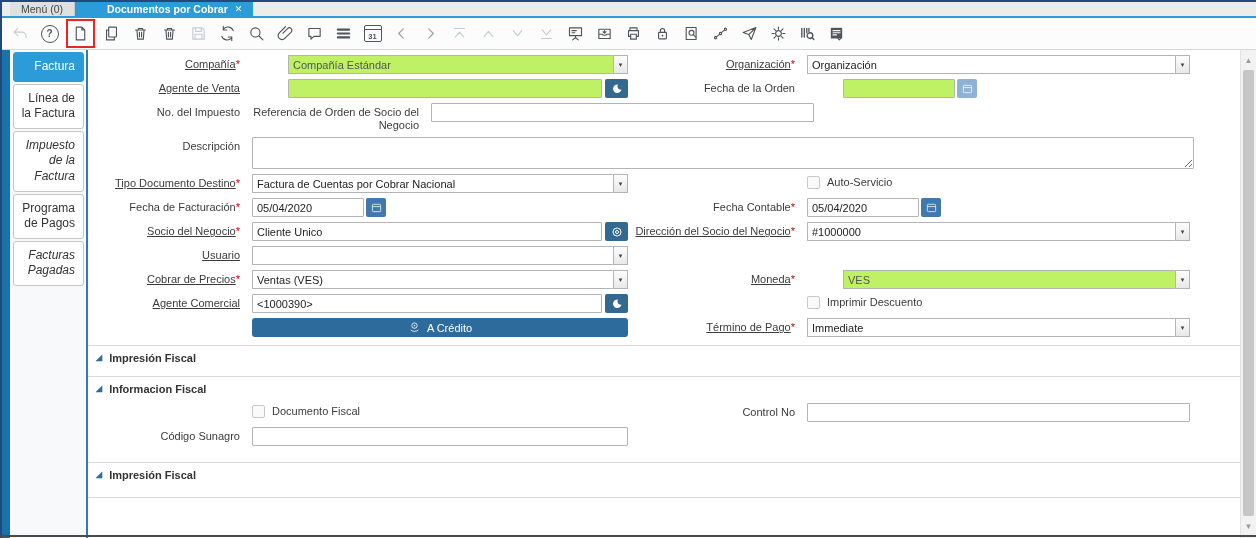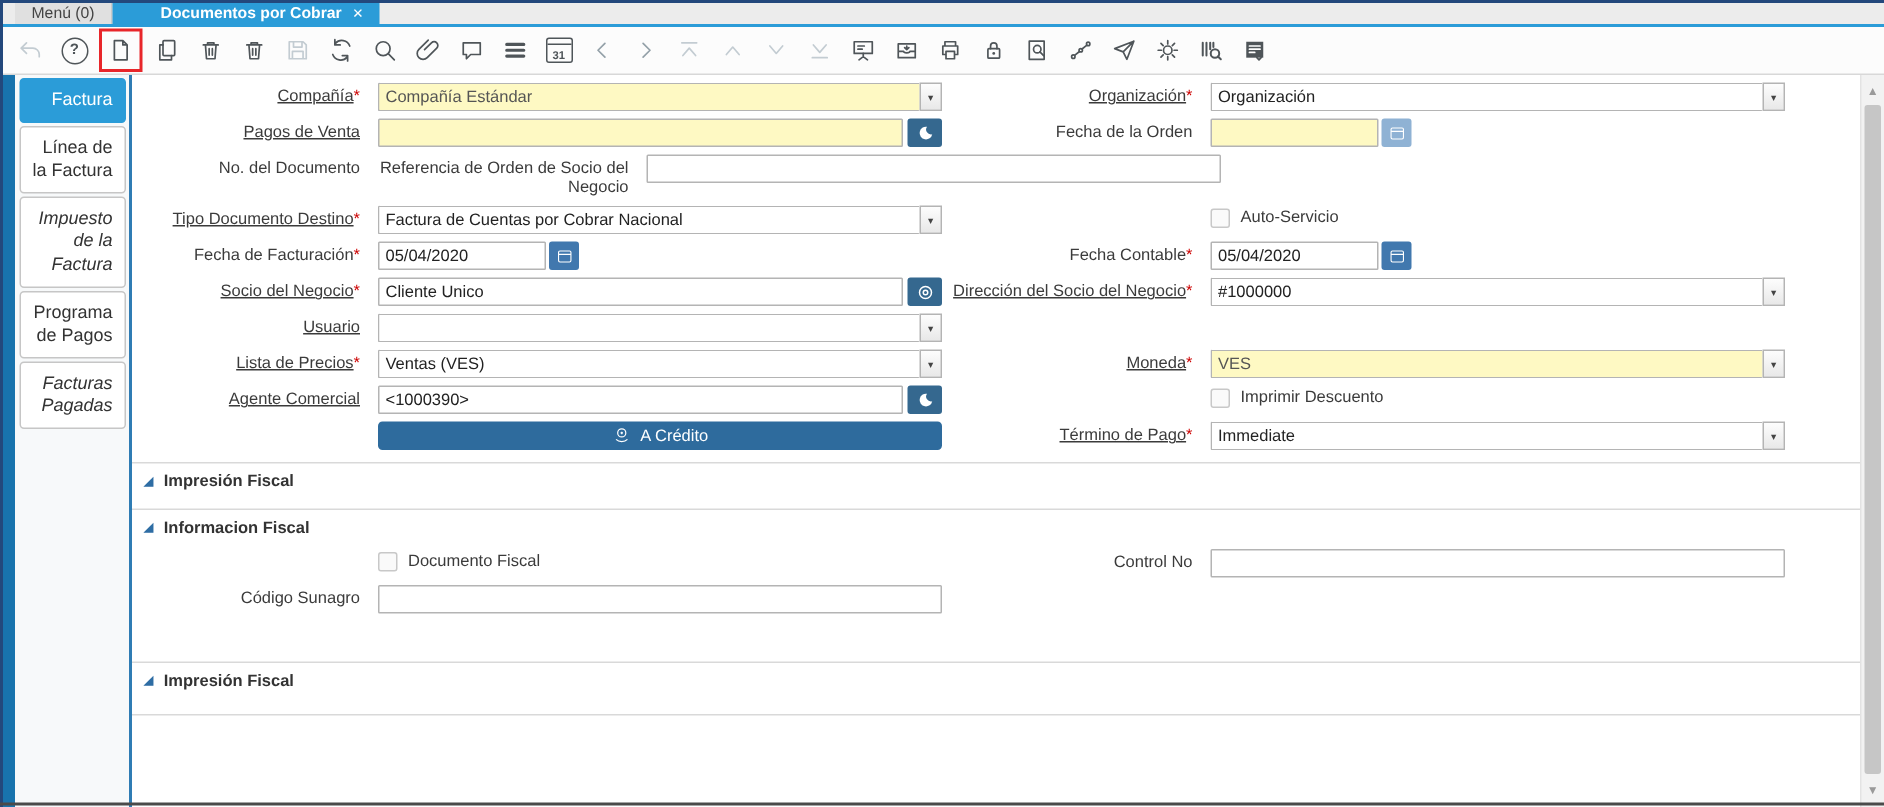--- a/index.html
+++ b/index.html
@@ -43,21 +43,21 @@
         padding-top:5px;overflow:hidden;}
   .frow{display:flex;align-items:flex-start;margin-bottom:5px;}
   .lab{flex:0 0 164px;box-sizing:border-box;padding:3px 12px 0 0;text-align:right;line-height:1.2;color:#3b3b3b;}
   .lab2{flex:0 0 179px;box-sizing:border-box;padding:3px 12px 0 0;text-align:right;line-height:1.2;color:#3b3b3b;}
   .fld{flex:0 0 376px;display:flex;align-items:flex-start;}
   .fld2{flex:0 0 383px;display:flex;align-items:flex-start;}
   .ul{text-decoration:underline;}
   .req{color:#cc0000;}
   .tin{height:19px;box-sizing:border-box;border:1px solid #b4b4b4;background:#fff;color:#222;
        font-family:"Liberation Sans",sans-serif;font-size:11px;padding:0 4px;flex:1;min-width:0;border-radius:1px;}
-  .dis{background:#fef9c3;color:#555;}
+  .dis{background:#bef264;color:#555;margin-left:36px;}
   .combo{display:flex;flex:1;min-width:0;}
   .combo .tin{border-right:none;flex:1;}
   .car{width:15px;height:19px;box-sizing:border-box;border:1px solid #b4b4b4;background:linear-gradient(#fdfdfd,#e8e8e8);
        display:flex;align-items:center;justify-content:center;font-size:7px;color:#444;cursor:pointer;}
   .datef{width:112px;flex:0 0 112px;}
   .calbtn{width:20px;height:19px;box-sizing:border-box;margin-left:2px;border-radius:2px;background:#4178ae;
           display:flex;align-items:center;justify-content:center;cursor:pointer;}
   .calbtn.lite{background:#8fb2d4;}
   .calbtn svg{width:11px;height:11px;stroke:#fff;fill:none;stroke-width:1.6;}
   .ebtn{width:23px;height:19px;box-sizing:border-box;margin-left:3px;border-radius:2px;background:#35688f;
@@ -288,21 +288,21 @@
       <div class="lab2"><span class="ul">Organización</span><span class="req">*</span></div>
       <div class="fld2">
         <span class="combo">
           <input class="tin" value="Organización" style="">
           <span class="car">▾</span>
         </span>
       </div>
     </div>
 
     <div class="frow">
-      <div class="lab"><span class="ul">Pagos de Venta</span></div>
+      <div class="lab"><span class="ul">Agente de Venta</span></div>
       <div class="fld">
         <input class="tin dis" value="" style="">
         <span class="ebtn">
           <svg viewBox="0 0 24 24">
               <path d="M14 3 a8.5 8.5 0 1 0 7 10 a6.5 6.5 0 0 1 -7 -10 Z" fill="#fff"></path>
             </svg>
         </span>
       </div>
       <div class="lab2"><span>Fecha de la Orden</span></div>
       <div class="fld2">
@@ -310,27 +310,31 @@
         <span class="calbtn lite">
           <svg viewBox="0 0 24 24">
               <rect x="3" y="5" width="18" height="16" rx="2"></rect>
               <path d="M3 10 H21"></path>
             </svg>
         </span>
       </div>
     </div>
 
     <div class="frow">
-      <div class="lab"><span>No. del Documento</span></div>
+      <div class="lab"><span>No. del Impuesto</span></div>
       <div class="lab2"><span>Referencia de Orden de Socio del Negocio</span></div>
       <div class="fld2">
         <input class="tin" value="" style="">
       </div>
     </div>
 
+    <div class="frow">
+      <div class="lab"><span>Descripción</span></div>
+      <textarea class="desc" style=""></textarea>
+    </div>
 
     <div class="frow">
       <div class="lab"><span class="ul">Tipo Documento Destino</span><span class="req">*</span></div>
       <div class="fld">
         <span class="combo">
           <input class="tin" value="Factura de Cuentas por Cobrar Nacional" style="">
           <span class="car">▾</span>
         </span>
       </div>
       <div class="lab2"></div>
@@ -387,21 +391,21 @@
       <div class="lab"><span class="ul">Usuario</span></div>
       <div class="fld">
         <span class="combo">
           <input class="tin" value="" style="">
           <span class="car">▾</span>
         </span>
       </div>
     </div>
 
     <div class="frow">
-      <div class="lab"><span class="ul">Lista de Precios</span><span class="req">*</span></div>
+      <div class="lab"><span class="ul">Cobrar de Precios</span><span class="req">*</span></div>
       <div class="fld">
         <span class="combo">
           <input class="tin" value="Ventas (VES)" style="">
           <span class="car">▾</span>
         </span>
       </div>
       <div class="lab2"><span class="ul">Moneda</span><span class="req">*</span></div>
       <div class="fld2">
         <span class="combo">
           <input class="tin dis" value="VES" style="">
@@ -462,21 +466,21 @@
           <div class="lab"></div>
           <div class="fld">
             <span class="chk"></span>
             <span class="chklbl">Documento Fiscal</span>
           </div>
           <div class="lab2"><span>Control No</span></div>
           <div class="fld2">
             <input class="tin" value="" style="">
           </div>
         </div>
-        <div class="frow" style="margin-bottom:18px;">
+        <div class="frow" style="margin-bottom:2px;">
           <div class="lab"><span>Código Sunagro</span></div>
           <div class="fld">
             <input class="tin" value="" style="">
           </div>
         </div>
       </div>
     </div>
 
     <div class="sect">
       <div class="shead">

